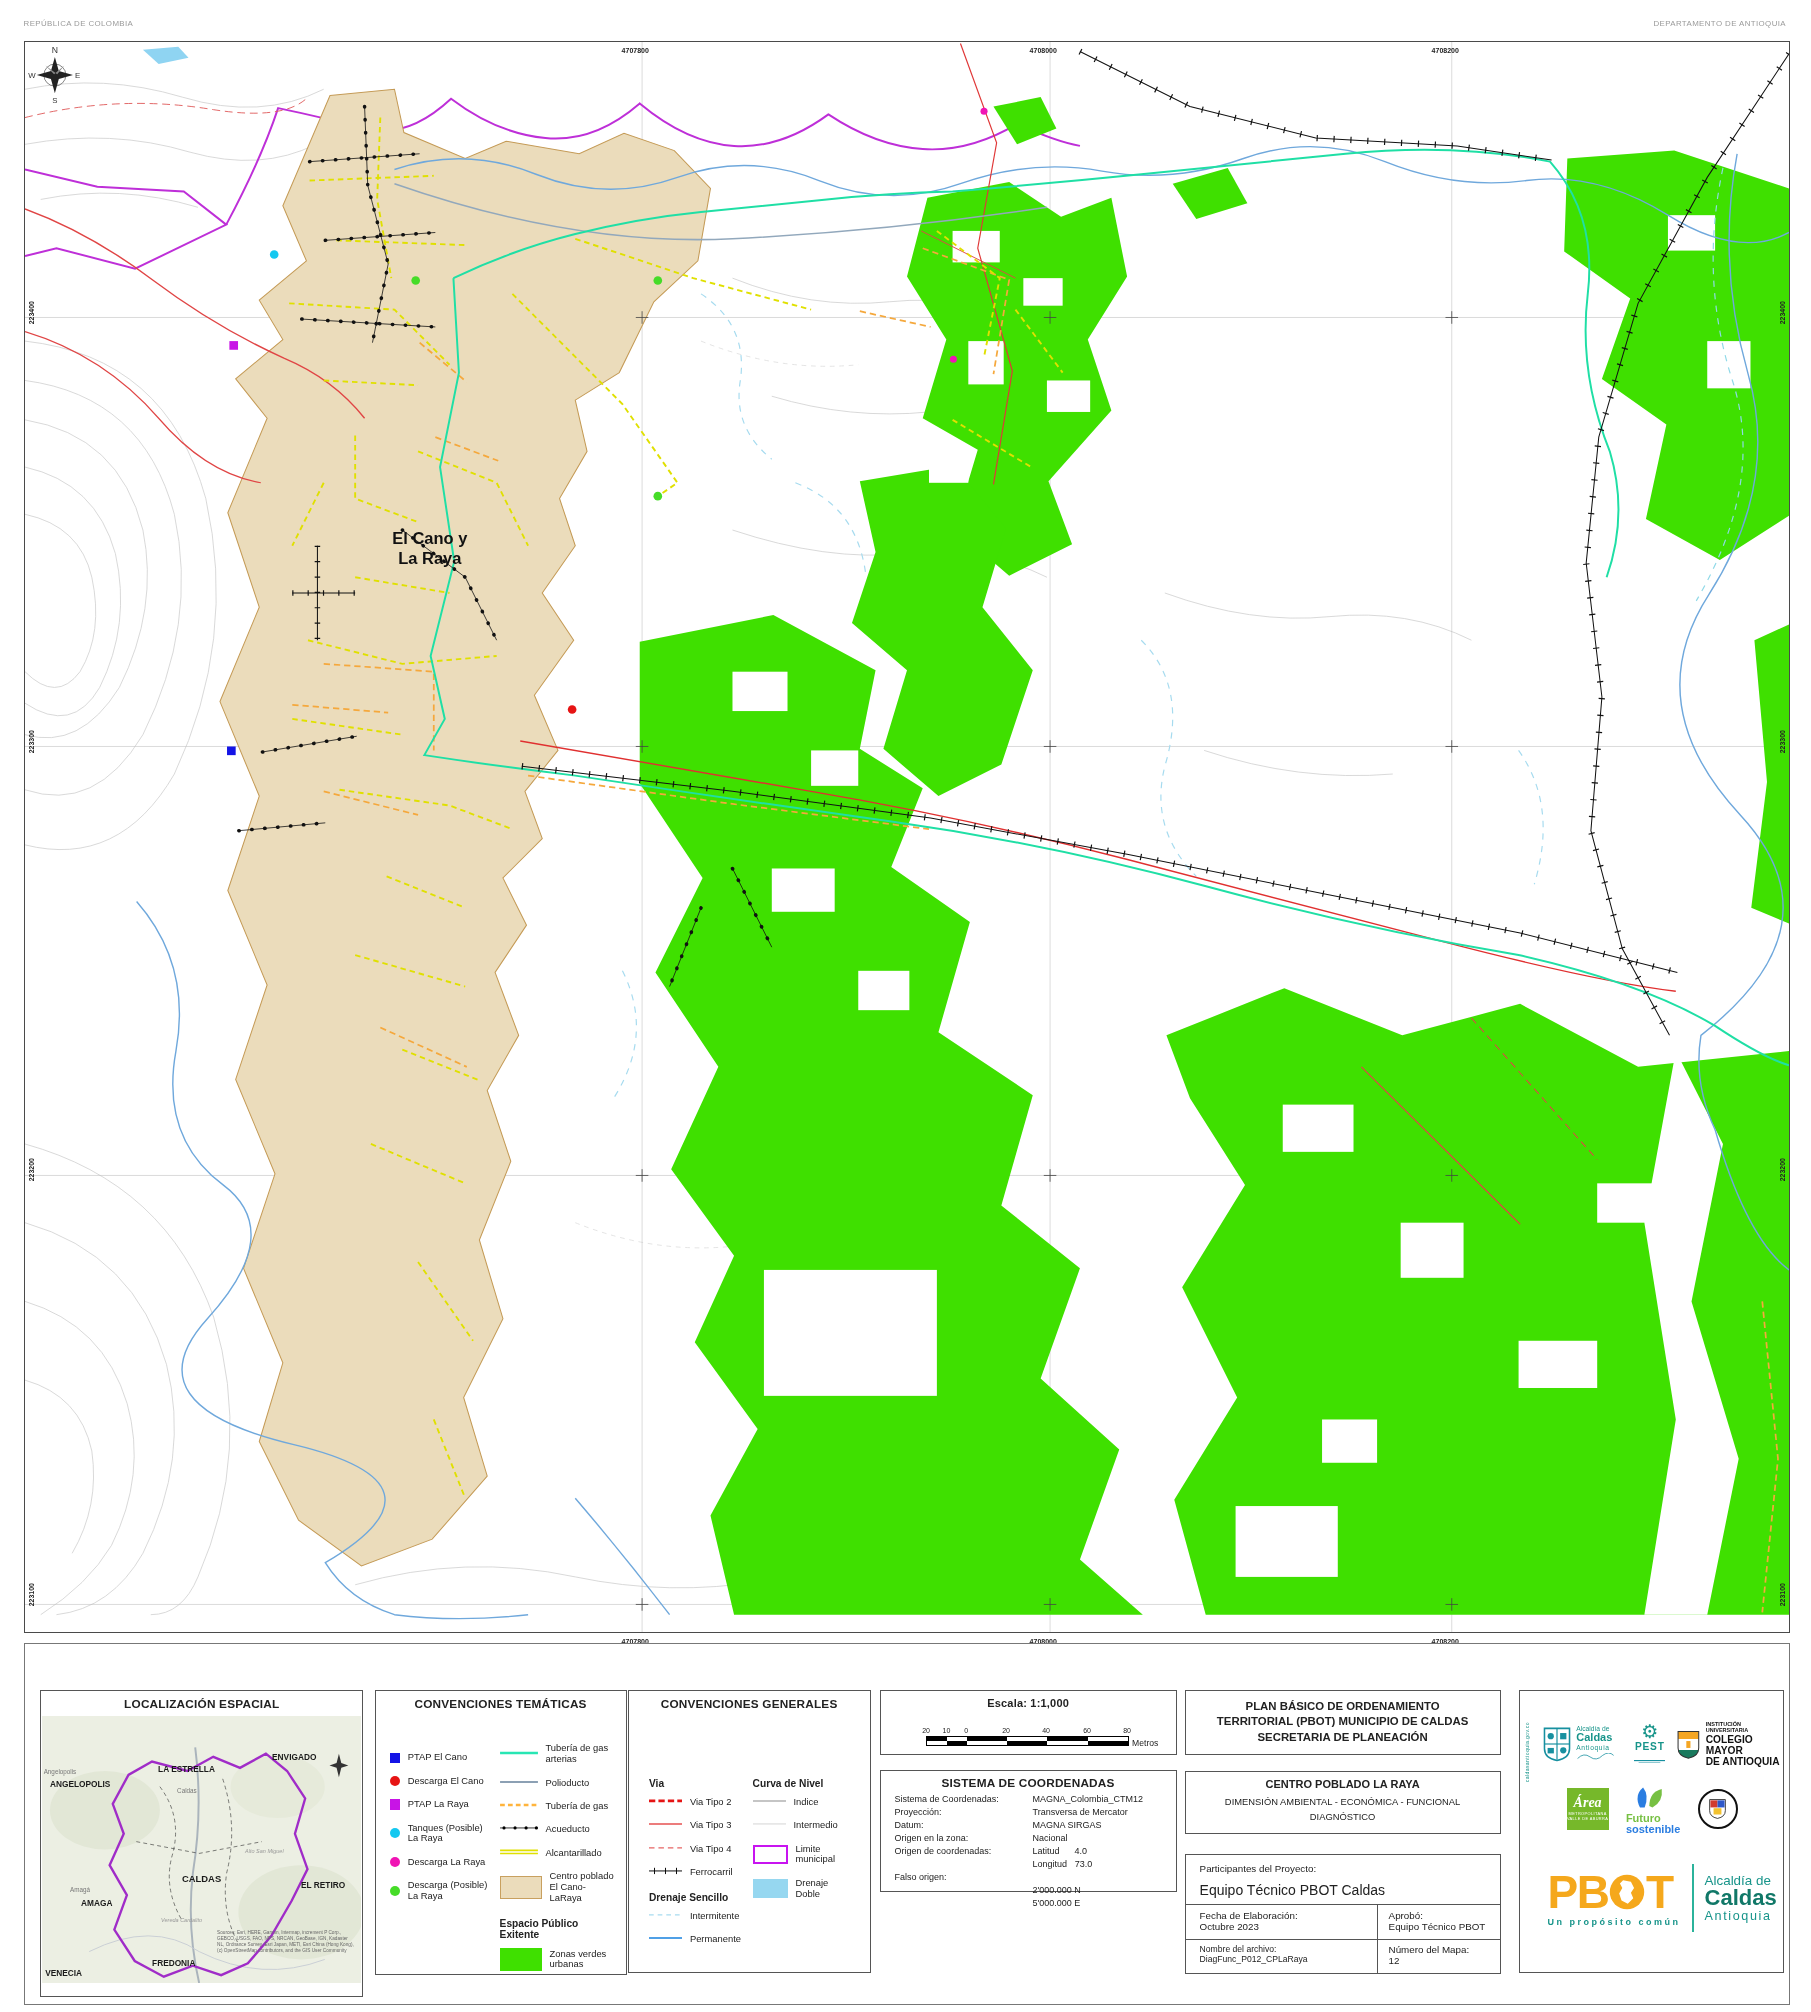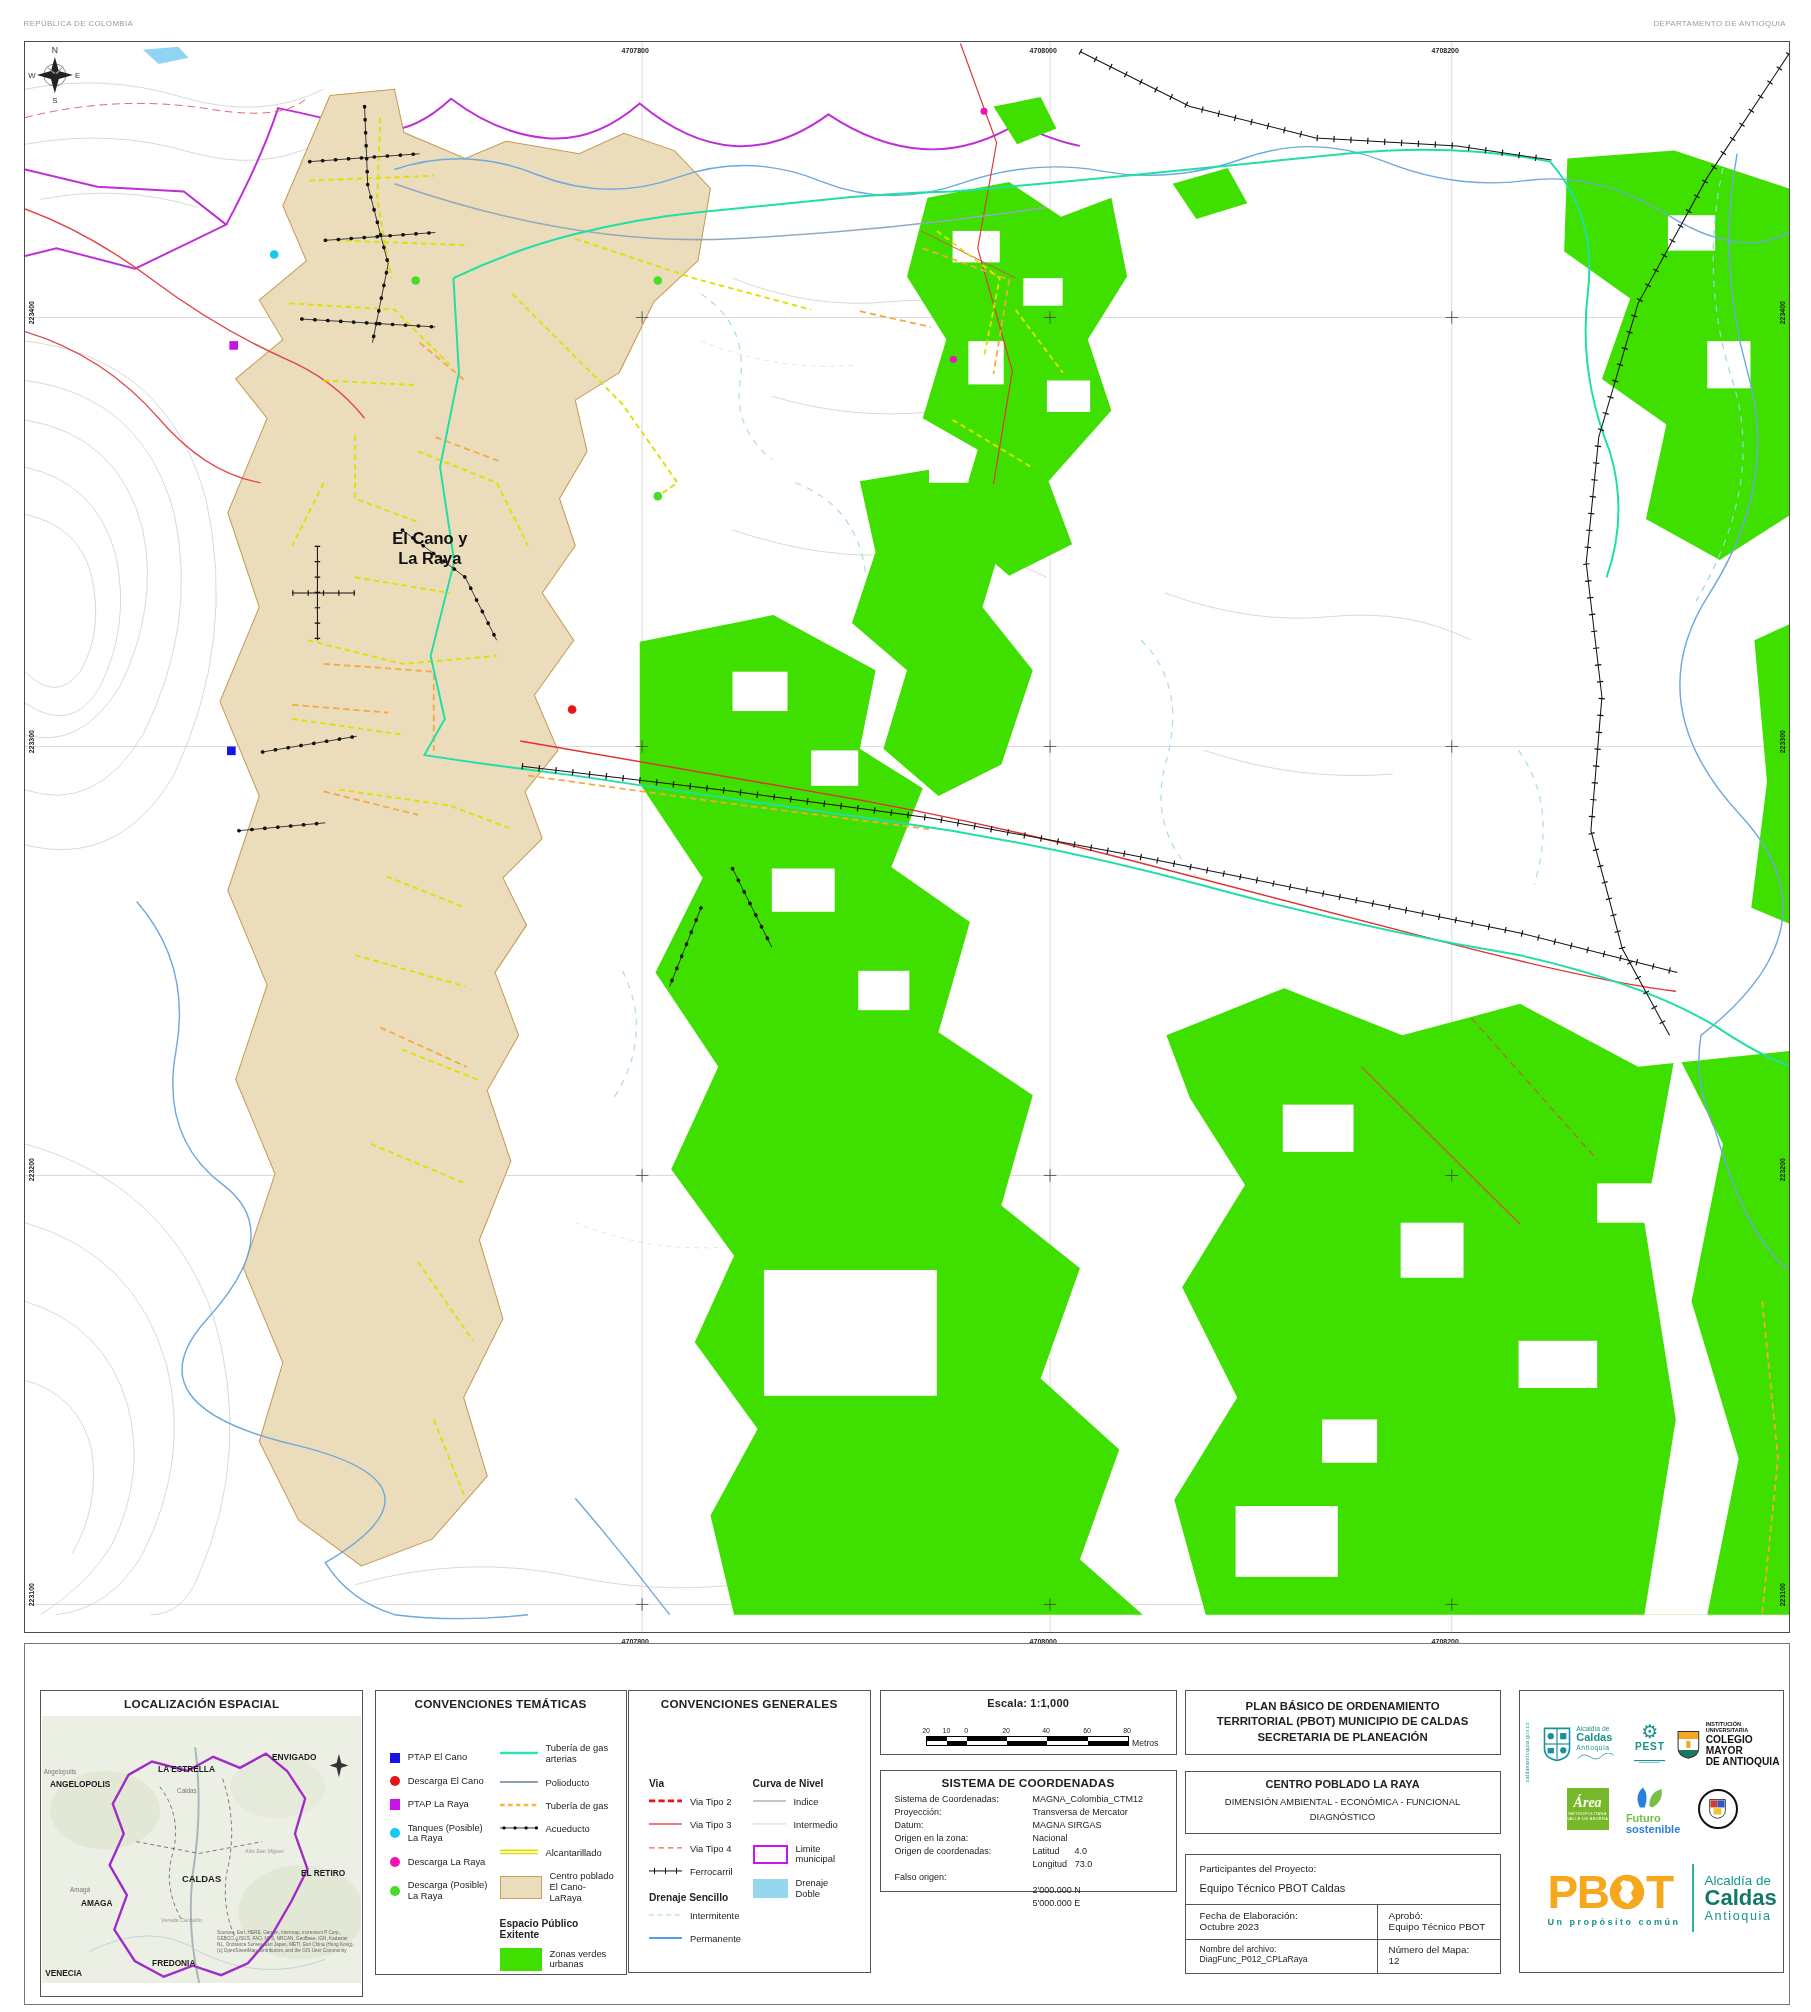--- a/index.html
+++ b/index.html
@@ -328,21 +328,21 @@
         <path d="M120,160 L200,175 L280,160" stroke="#333" stroke-width="0.8" stroke-dasharray="5 4" fill="none"></path>
         <polygon points="378,48 381,60 390,63 381,66 378,78 375,66 366,63 375,60" fill="#333"></polygon>
       </svg>
       <div class="loclab" style="left:116px;top:48px;text-align:center;">LA ESTRELLA</div>
       <div class="loclab" style="left:230px;top:36px;">ENVIGADO</div>
       <div class="loclab" style="left:7.9px;top:63px;">ANGELOPOLIS</div>
       <div class="loclab small" style="left:1.6px;top:52px;">Angelopolis</div>
       <div class="loclab small" style="left:135px;top:71px;">Caldas</div>
       <div class="loclab tiny" style="left:203px;top:132px;">Alto San Miguel</div>
       <div class="loclab" style="left:140px;top:157px;font-size:9.4px;">CALDAS</div>
-      <div class="loclab" style="left:259px;top:152px;">EL RETIRO</div>
+      <div class="loclab" style="left:259px;top:164px;">EL RETIRO</div>
       <div class="loclab small" style="left:28px;top:170px;">Amagá</div>
       <div class="loclab" style="left:39px;top:182px;">AMAGA</div>
       <div class="loclab tiny" style="left:119px;top:201px;">Vereda Cardalito</div>
       <div class="loclab" style="left:110px;top:242px;">FREDONIA</div>
       <div class="loclab" style="left:3.1px;top:252px;">VENECIA</div>
       <div class="loc-src" style="left:175px;top:214px;">Sources: Esri, HERE, Garmin, Intermap, increment P Corp., GEBCO, USGS, FAO, NPS, NRCAN, GeoBase, IGN, Kadaster NL, Ordnance Survey, Esri Japan, METI, Esri China (Hong Kong), (c) OpenStreetMap contributors, and the GIS User Community</div>
     </div>
   </div>
 
   <div class="pbox" style="left:350px;top:46px;width:250px;height:283px;">
@@ -574,21 +574,21 @@
     </div>
   </div>
   <div class="pbox" style="left:1160px;top:127px;width:314px;height:61px;">
     <div class="tb-title" style="font-size:11px;padding-top:6.3px;">CENTRO POBLADO LA RAYA</div>
     <div class="tb-title" style="font-size:9.4px;font-weight:normal;padding-top:5.5px;">DIMENSIÓN AMBIENTAL - ECONÓMICA - FUNCIONAL</div>
     <div class="tb-title" style="font-size:9.4px;font-weight:normal;padding-top:4.7px;">DIAGNÓSTICO</div>
   </div>
   <div class="pbox" style="left:1160px;top:210px;width:314px;height:118px;">
     <div style="position:absolute;left:0;top:0;width:100%;height:50px;border-bottom:0.8px solid #555;box-sizing:border-box;">
       <div style="font-size:9.8px;padding:7.9px 0 0 14px;">Participantes del Proyecto:</div>
-      <div style="font-size:11px;padding:7.9px 0 0 14px;">Equipo Técnico PBOT Caldas</div>
+      <div style="font-size:14px;padding:7.9px 0 0 14px;">Equipo Técnico PBOT Caldas</div>
     </div>
     <div style="position:absolute;left:0;top:50px;width:192px;height:35px;border-bottom:0.8px solid #555;border-right:0.8px solid #555;box-sizing:border-box;font-size:9.8px;padding:4.7px 0 0 14px;">
       <div>Fecha de Elaboración:</div>
       <div>Octubre 2023</div>
     </div>
     <div style="position:absolute;left:192px;top:50px;right:0;height:35px;border-bottom:0.8px solid #555;box-sizing:border-box;font-size:9.8px;padding:4.7px 0 0 11px;">
       <div>Aprobó:</div>
       <div>Equipo Técnico PBOT</div>
     </div>
     <div style="position:absolute;left:0;top:84px;width:192px;bottom:0;border-right:0.8px solid #555;box-sizing:border-box;font-size:8.6px;padding:4.7px 0 0 14px;">

